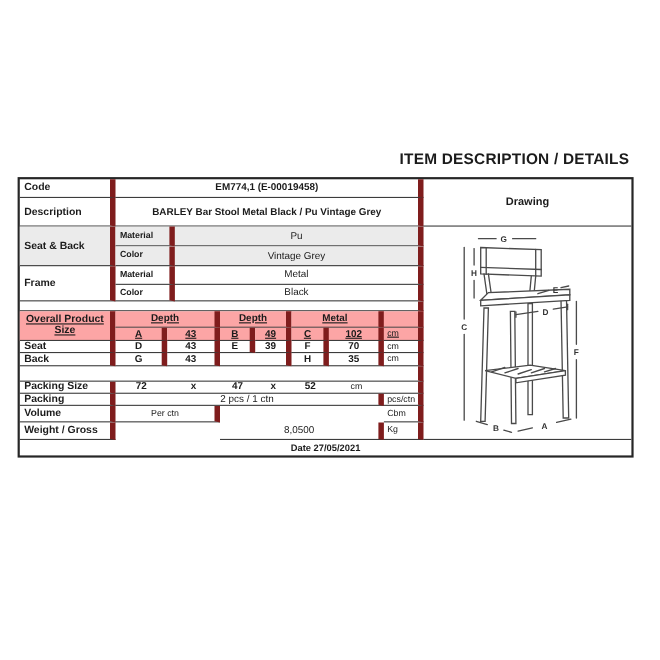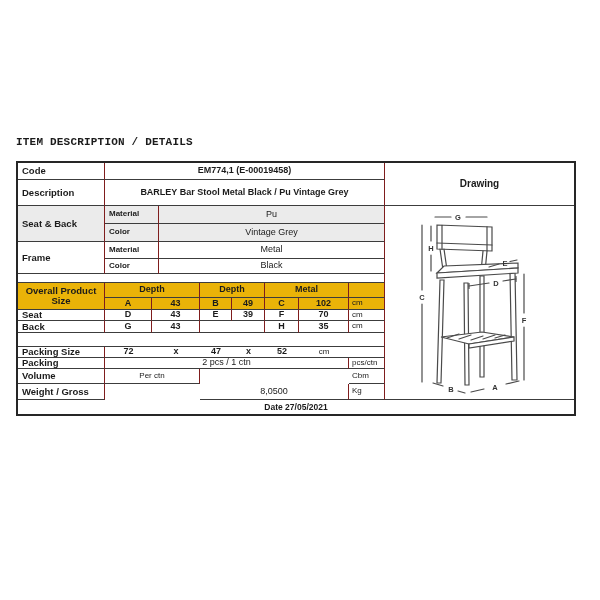--- a/index.html
+++ b/index.html
@@ -1,32 +1,32 @@
 <!DOCTYPE html>
 <html><head>
 <meta charset="utf-8">
 <style>
   html,body{margin:0;padding:0;background:#ffffff;}
   .page{position:relative;width:600px;height:600px;background:#fff;
         font-family:"Liberation Sans", sans-serif;color:#1b1b1b;overflow:hidden;}
-  .title{position:absolute;left:16px;top:136px;width:556px;text-align:left;
-         font-size:11px;font-weight:700;letter-spacing:.2px;font-family:Liberation Mono, monospace;}
+  .title{position:absolute;left:16px;top:136px;width:556px;text-align:right;
+         font-size:14px;font-weight:700;letter-spacing:.2px;}
   .tbl{position:absolute;left:16px;top:161px;width:556px;height:251px;
        border:2px solid #262626;}
-  .cell{position:absolute;box-sizing:border-box;border-right:1px solid #7f1d1d;
+  .cell{position:absolute;box-sizing:border-box;border-right:5px solid #7f1d1d;
         border-bottom:1px solid #3c3c3c;display:flex;align-items:center;
         justify-content:center;font-size:9px;line-height:1.05;overflow:hidden;}
   .cell.noR{border-right:none;}
   .cell.noB{border-bottom:none;}
   .lab{justify-content:flex-start;padding-left:4px;font-weight:700;font-size:9.5px;}
   .b{font-weight:700;}
   .sm{font-size:8px;}
   .unit{justify-content:flex-start;padding-left:3px;font-size:8px;}
   .grey{background:#ebebeb;}
-  .yellow{background:#eab308;}
+  .yellow{background:#fca5a5;text-decoration:underline;}
   .wrapc{text-align:center;}
   .psz{display:flex;}
   .psz span{display:inline-block;text-align:center;font-weight:700;font-size:9px;}
   svg text{font-family:"Liberation Sans",sans-serif;font-size:7.5px;font-weight:700;fill:#333;}
 </style>
 </head>
 <body>
 
 <div class="page">
 

